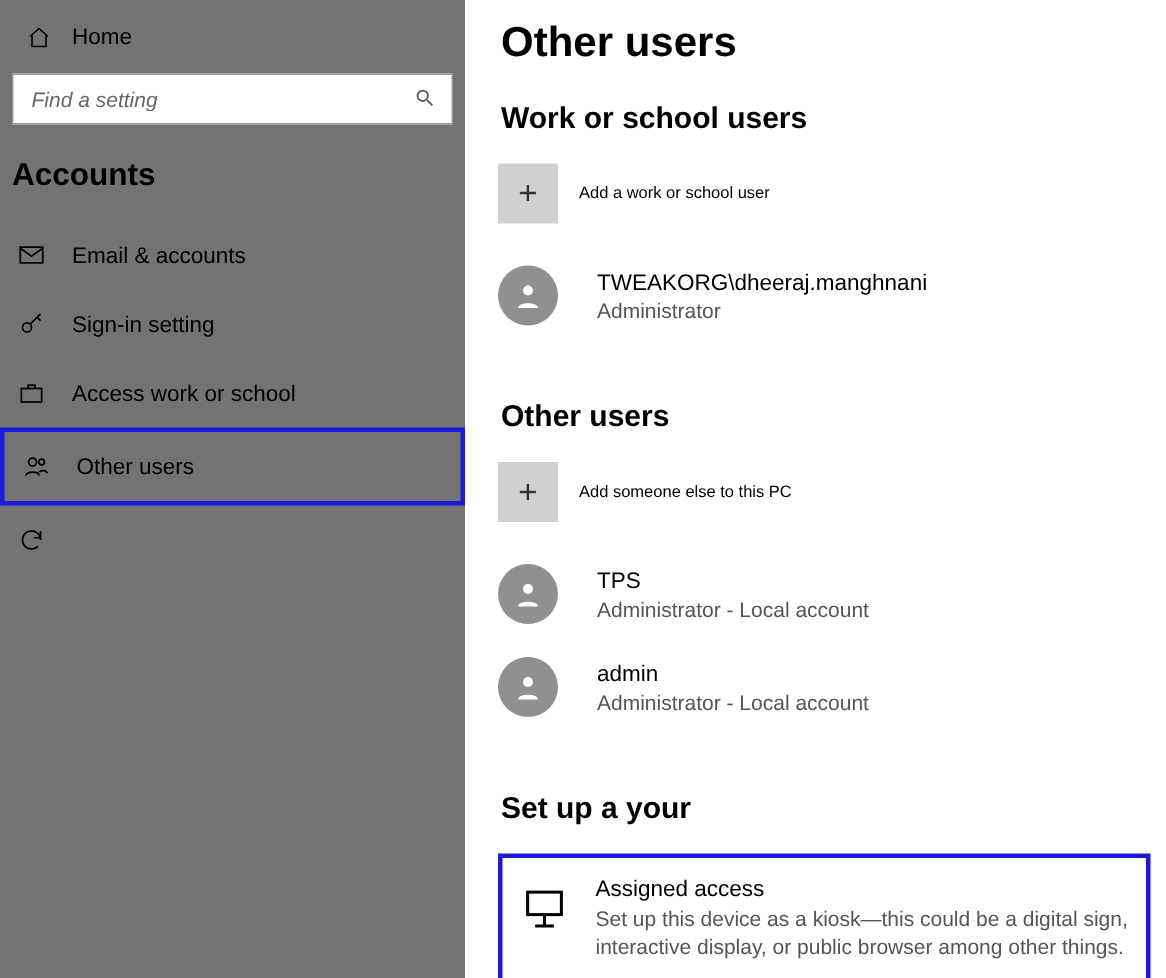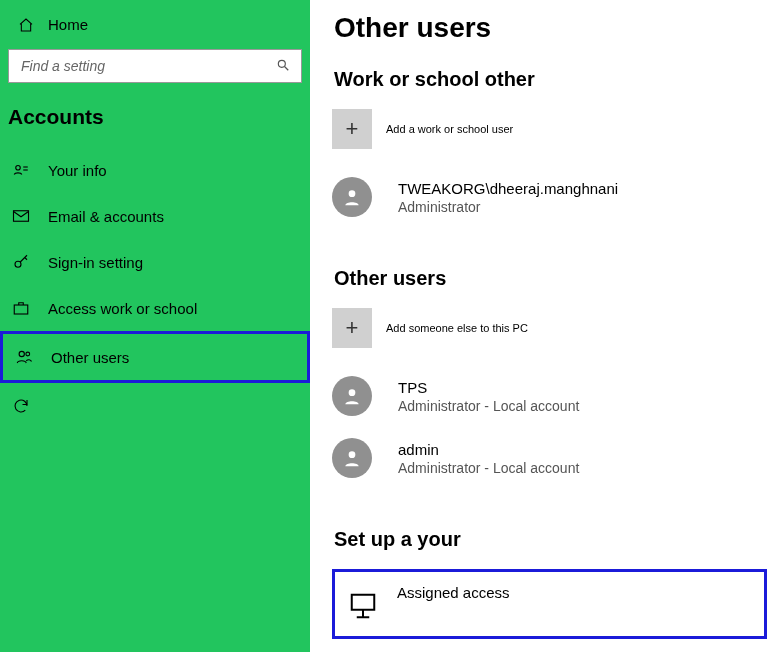--- a/index.html
+++ b/index.html
@@ -8,21 +8,21 @@
       font-size: 14px;
       color: #000;
       background: #fff;
       width: 777px;
       height: 652px;
       overflow: hidden;
       display: flex;
     }
     .sidebar {
       width: 310px;
-      background: #22c55e;
+      background: #737373;
       padding: 10px 0 0 0;
       flex-shrink: 0;
     }
     .home-row {
       display: flex;
       align-items: center;
       gap: 14px;
       padding: 6px 18px 10px 18px;
       cursor: pointer;
     }
@@ -169,31 +169,20 @@
     <span class="search-icon">
       <svg width="14" height="14" viewBox="0 0 24 24" fill="none" stroke="#555" stroke-width="2">
         <circle cx="10" cy="10" r="6"></circle>
           <line x1="15" y1="15" x2="21" y2="21"></line>
       </svg>
     </span>
   </div>
 
   <div class="section-title">Accounts</div>
 
-  <div class="nav-item">
-    <span class="nav-icon">
-      <svg width="18" height="18" viewBox="0 0 24 24" fill="none" stroke="#000" stroke-width="1.5">
-        <circle cx="8" cy="9" r="3"></circle>
-          <path d="M3 18c1-3 9-3 10 0"></path>
-          <line x1="15" y1="8" x2="21" y2="8"></line>
-          <line x1="15" y1="12" x2="21" y2="12"></line>
-      </svg>
-    </span>
-    <span class="nav-label">Your info</span>
-  </div>
 
   <div class="nav-item">
     <span class="nav-icon">
       <svg width="18" height="14" viewBox="0 0 24 18" fill="none" stroke="#000" stroke-width="1.5">
         <rect x="2" y="2" width="20" height="14"></rect>
           <path d="M2 3l10 7 10-7"></path>
       </svg>
     </span>
     <span class="nav-label">Email &amp; accounts</span>
   </div>
@@ -236,21 +225,21 @@
         <path d="M20 12a8 8 0 1 0-2.3 5.6"></path>
           <path d="M20 4v6h-6"></path>
       </svg>
     </span>
   </div>
 </div>
 
 <div class="main">
   <div class="page-title">Other users</div>
 
-  <div class="subheading">Work or school other</div>
+  <div class="subheading">Work or school users</div>
 
   <div class="add-row">
     <div class="plus-box">+</div>
     <div class="add-label">Add a work or school user</div>
   </div>
 
   <div class="user-row">
     <div class="avatar">
       <svg width="20" height="20" viewBox="0 0 24 24" fill="#fff">
         <circle cx="12" cy="8" r="4"></circle>
@@ -305,16 +294,17 @@
   <div class="kiosk-card">
     <div class="kiosk-icon">
       <svg width="30" height="30" viewBox="0 0 24 24" fill="none" stroke="#000" stroke-width="1.6">
         <rect x="3" y="3" width="18" height="12"></rect>
           <line x1="12" y1="15" x2="12" y2="21"></line>
           <line x1="7" y1="21" x2="17" y2="21"></line>
       </svg>
     </div>
     <div class="kiosk-text">
       <div class="title">Assigned access</div>
+      <div class="desc">Set up this device as a kiosk—this could be a digital sign, interactive display, or public browser among other things.</div>
     </div>
   </div>
 
 </div>
 
 </body></html>

